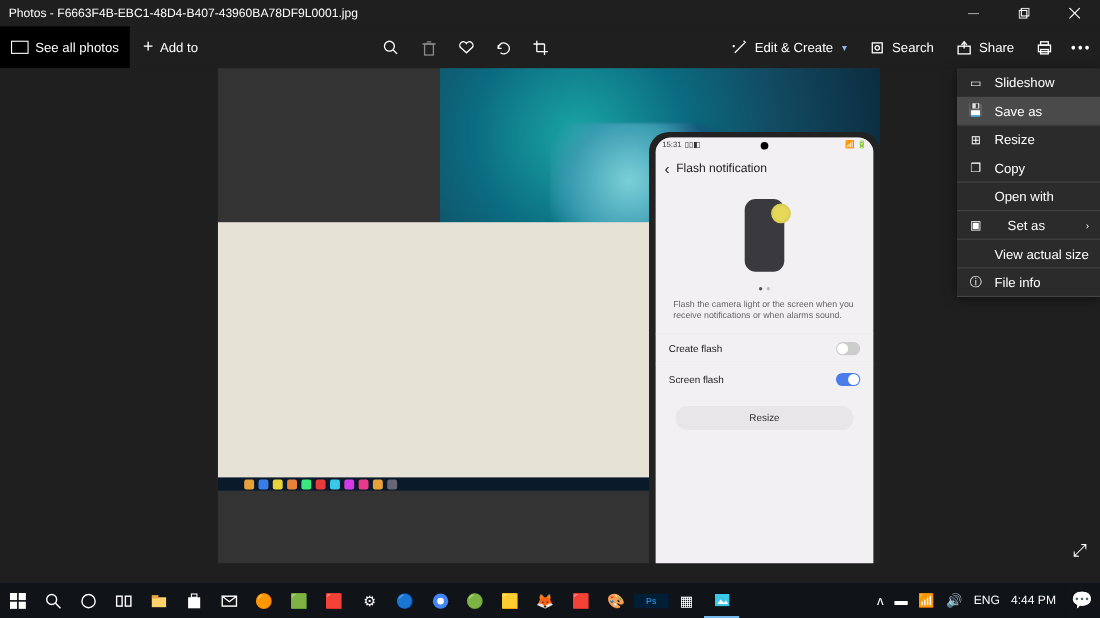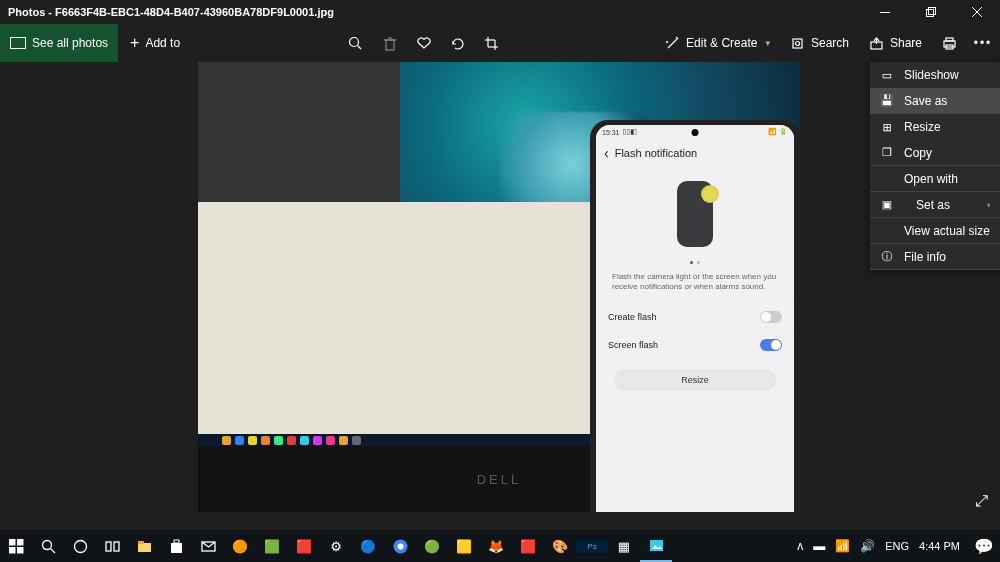--- a/index.html
+++ b/index.html
@@ -1,26 +1,26 @@
 <!DOCTYPE html>
 <html><head>
 <meta charset="utf-8">
 <style>
 * { margin: 0; padding: 0; box-sizing: border-box; font-family: "Segoe UI", sans-serif; }
 body { width: 1000px; height: 562px; background: #1f1f1f; overflow: hidden; position: relative; }
 
 
 .titlebar { height: 24px; background: #1f1f1f; display: flex; align-items: center; color: #fff; font-size: 11px; }
-.titlebar .title { padding-left: 8px; flex: 1; font-weight: bold; }
+.titlebar .title { padding-left: 8px; flex: 1; }
 .titlebar .wbtn { width: 46px; height: 24px; display: flex; align-items: center; justify-content: center; color: #fff; font-size: 10px; }
 .titlebar .wbtn svg { stroke: #fff; }
 
 
 .toolbar { height: 38px; background: #1f1f1f; display: flex; align-items: center; color: #fff; font-size: 12px; }
-.seeall { height: 38px; background: #14532d; color: #fff; display: flex; align-items: center; padding: 0 10px; gap: 6px; }
+.seeall { height: 38px; background: #000000; color: #fff; display: flex; align-items: center; padding: 0 10px; gap: 6px; }
 .seeall .pic { width: 16px; height: 12px; border: 1px solid #fff; position: relative; }
 .addto { display: flex; align-items: center; gap: 6px; padding: 0 12px; }
 .addto .plus { font-size: 16px; font-weight: 200; }
 .tspacer1 { flex: 1; }
 .ticon { width: 34px; height: 38px; display: flex; align-items: center; justify-content: center; color: #fff; }
 .tbtn { display: flex; align-items: center; gap: 6px; padding: 0 10px; height: 38px; }
 .tbtn .chev { font-size: 9px; color: #8bb8e8; margin-left: 2px; }
 .ellipsis { width: 34px; display: flex; align-items: center; justify-content: center; height: 38px; letter-spacing: 2px; }
 
 
@@ -237,23 +237,20 @@
       <span class="mticon" style="background:#e83a3a"></span>
       <span class="mticon" style="background:#3ac8e8"></span>
       <span class="mticon" style="background:#d23ae8"></span>
       <span class="mticon" style="background:#e83a8a"></span>
       <span class="mticon" style="background:#e8a23a"></span>
       <span class="mticon" style="background:#667"></span>
     </div>
     <div class="mright">
         <span>F31 PM</span>
       </div>
-    <div class="monitor-bezel">
-        <span>DELL</span>
-      </div>
 
     <div class="phone">
       <div class="phone-inner">
         <div class="notch"></div>
         <div class="pstatusbar">
           <span>15:31</span>
           <span style="margin-left:3px">▯▯◧</span>
           <span class="grow"></span>
           <span>📶 🔋</span>
         </div>

